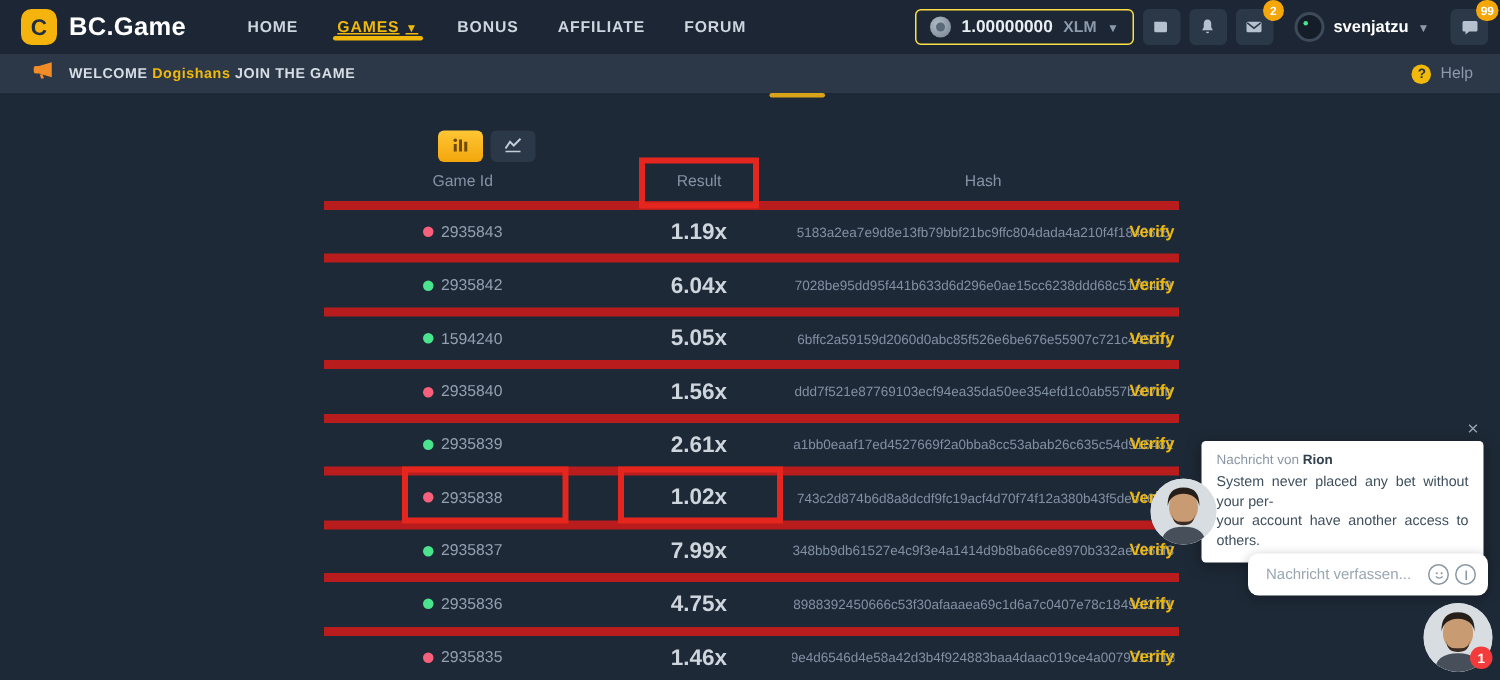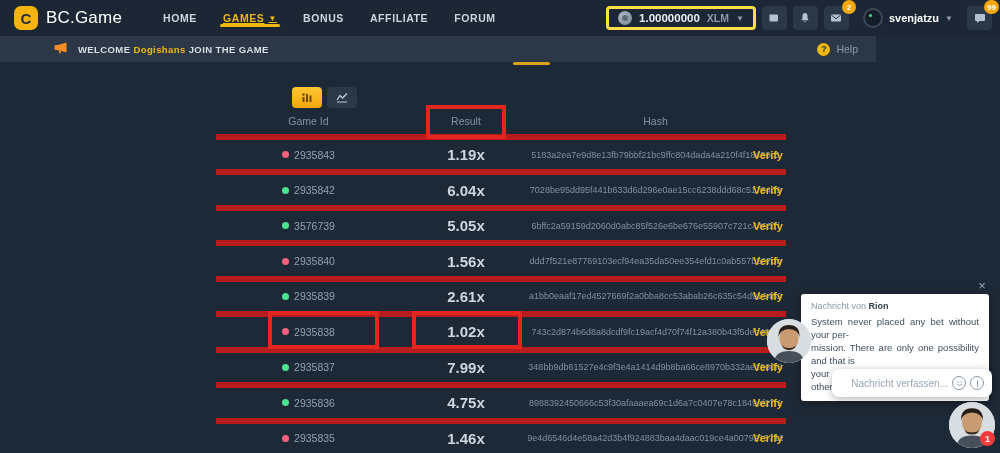--- a/index.html
+++ b/index.html
@@ -16,39 +16,39 @@
   .topnav {
     position:absolute; left:0; top:0; width:1000px; height:36px;
     background:#1c2634; display:flex; align-items:center; z-index:20;
   }
   .brand { display:flex; align-items:center; gap:8px; padding-left:14px; cursor:pointer; }
   .brand-icon {
     width:24px; height:24px; border-radius:7px; background:#f5b40d;
     display:flex; align-items:center; justify-content:center;
     color:#222f3e; font-weight:bold; font-size:15px;
   }
-  .brand-text { color:#ffffff; font-weight:normal; font-size:17px; letter-spacing:.2px; }
+  .brand-text { color:#ffffff; font-weight:bold; font-size:17px; letter-spacing:.2px; }
 
   .menu { display:flex; align-items:center; height:36px; margin-left:28px; }
   .nav-item {
     position:relative; height:19px; display:flex; align-items:center;
     padding:0 13px; color:#cdd6df; font-size:10.5px; font-weight:bold;
     letter-spacing:.6px; cursor:pointer;
   }
   .nav-item.active { color:#f0b90b;text-decoration:underline; }
   .nav-item.active::after {
     content:""; position:absolute; left:10px; right:10px; bottom:1px;
     height:3px; background:#f0b90b; border-radius:2px;
   }
   .nav-caret { font-size:8px; margin-left:4px; color:inherit; }
 
   .nav-right { margin-left:auto; display:flex; align-items:center; padding-right:8px; gap:6px; }
   .balance-pill {
     display:flex; align-items:center; gap:7px; height:24px;
-    border:3px solid #fde047; border-radius:4px; padding:0 9px; cursor:pointer;
+    border:1px solid #fde047; border-radius:4px; padding:0 9px; cursor:pointer;
   }
   .coin {
     width:14px; height:14px; border-radius:50%;
     background:radial-gradient(circle at 35% 35%, #aeb9c6, #76848f);
     position:relative;
   }
   .coin::after { content:""; position:absolute; left:4px; top:4px; width:6px; height:6px; border-radius:50%; background:#5b6a78; }
   .balance-amount { color:#e9eef3; font-size:11.5px; font-weight:bold; }
   .balance-cur { color:#8c9aab; font-size:10.5px; font-weight:bold; }
   .pill-caret { color:#8c9aab; font-size:8px; }
@@ -68,22 +68,22 @@
   .user-avatar {
     width:20px; height:20px; border-radius:50%;
     background:#141d28; border:2px solid #3c4a5a; position:relative;
   }
   .user-avatar::after { content:""; position:absolute; left:4px; top:4px; width:3px; height:3px; border-radius:50%; background:#4be48e; }
   .username { color:#ffffff; font-size:11px; font-weight:bold; }
   .chat-btn { margin-left:8px; }
 
   
   .announce {
-    position:absolute; left:0; top:36px; width:876px; height:26px;
-    background:#2c3847; display:flex; align-items:center; z-index:19;padding-left:32px;
+    position:absolute; left:0; top:36px; width:1000px; height:26px;
+    background:#2c3847; display:flex; align-items:center; z-index:19;
   }
   .announce-left { display:flex; align-items:center; gap:10px; padding-left:22px; }
   .announce-text { font-size:9.5px; font-weight:bold; letter-spacing:.4px; color:#d7dee5; }
   .announce-text .hl { color:#f0b90b; }
   .announce-right { margin-left:auto; display:flex; align-items:center; gap:6px; padding-right:18px; cursor:pointer; }
   .help-circle {
     width:13px; height:13px; border-radius:50%; background:#f0b90b;
     color:#25313f; font-size:9px; font-weight:bold;
     display:flex; align-items:center; justify-content:center;
   }
@@ -150,21 +150,20 @@
 
   .chat-input-box {
     position:absolute; left:832px; top:369px; width:160px; height:28px;
     background:#ffffff; border-radius:7px; display:flex; align-items:center;
     padding:0 8px 0 12px; z-index:40; box-shadow:0 2px 8px rgba(0,0,0,.3);
   }
   .chat-input {
     flex:1; border:none; outline:none; font-size:10px;
     font-family:"Liberation Sans", sans-serif; color:#3f4f5e; min-width:0;
     background:transparent;
-    text-align:right;
   }
   .chat-input::placeholder { color:#9aa6b2; }
   .round-ic {
     width:14px; height:14px; border-radius:50%; border:1px solid #8b98a6;
     display:flex; align-items:center; justify-content:center;
     margin-left:4px; cursor:pointer; flex:none;
   }
   .unread-badge {
     position:absolute; left:980px; top:431px; width:15px; height:15px;
     border-radius:50%; background:#f43b3b; color:#ffffff; font-size:9px;
@@ -328,21 +327,21 @@
     </div>
     <div class="cell c-verify">
       <span class="verify">Verify</span>
     </div>
   </div>
 
   <div class="trow">
     <div class="cell c-id">
       <span class="id-wrap">
         <span class="dot green"></span>
-        <span class="game-id">3576739</span>
+        <span class="game-id">1594240</span>
       </span>
     </div>
     <div class="cell c-result">
       <span class="result">5.05x</span>
     </div>
     <div class="cell c-hash">
       <span class="hash">6bffc2a59159d2060d0abc85f526e6be676e55907c721c44537f</span>
     </div>
     <div class="cell c-verify">
       <span class="verify">Verify</span>
@@ -464,21 +463,20 @@
 <div class="anno anno-result"></div>
 
 <div class="chat-close">×</div>
 
 <div class="chat-card">
   <div class="chat-title">
     <span>Nachricht von</span> <b>Rion</b>
   </div>
   <div id="chat-lines">
       <div class="chat-line">System never placed any bet without your per-</div>
-      <div class="chat-line">mission. There are only one possibility and that is</div>
       <div class="chat-line">your account have another access to others.</div>
     </div>
 </div>
 
 <div class="avatar-circle avatar-mid">
   <svg viewBox="0 0 48 48">
     <rect width="48" height="48" fill="#d8dde2"></rect>
     <path d="M8 48 Q8 35 24 35 Q40 35 40 48 Z" fill="#47505a"></path>
     <ellipse cx="24" cy="21" rx="10.5" ry="12.5" fill="#c99b72"></ellipse>
     <path d="M12.5 20 Q12 6.5 24 6.5 Q36 6.5 35.5 20 Q34 11.5 24 11 Q14 11.5 12.5 20 Z" fill="#261f19"></path>

